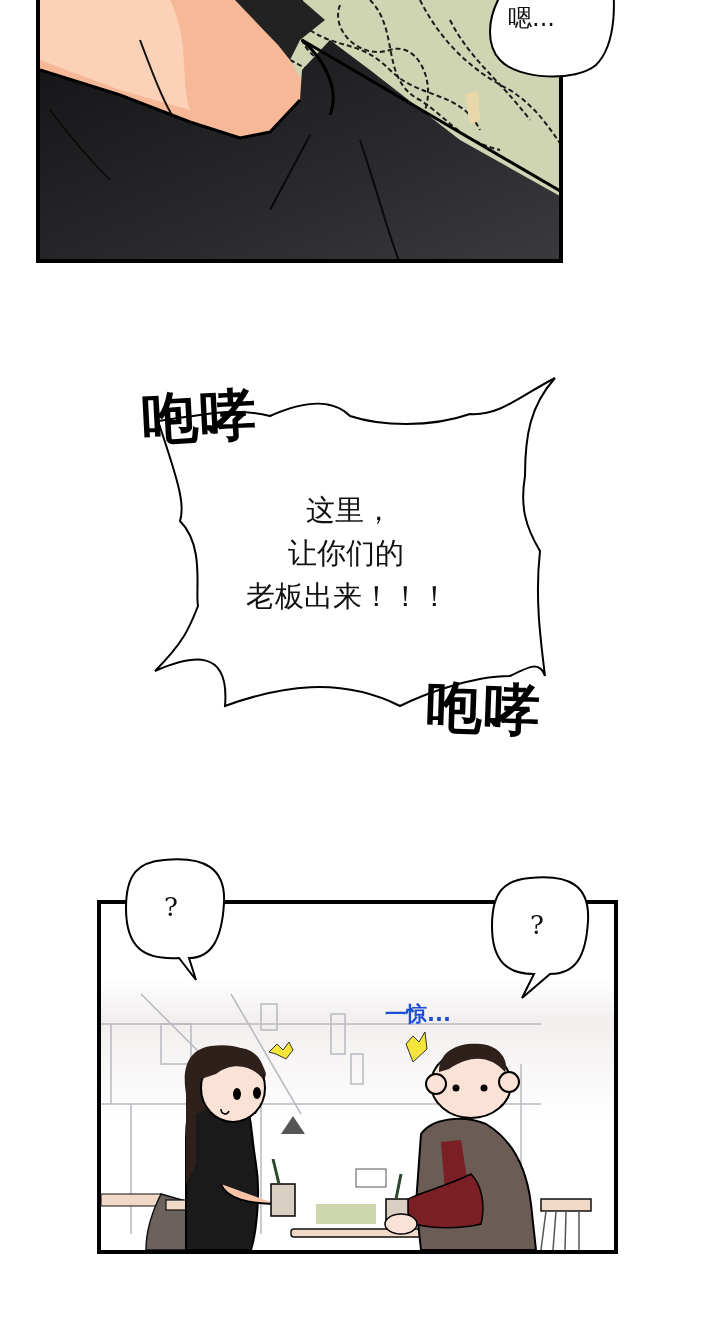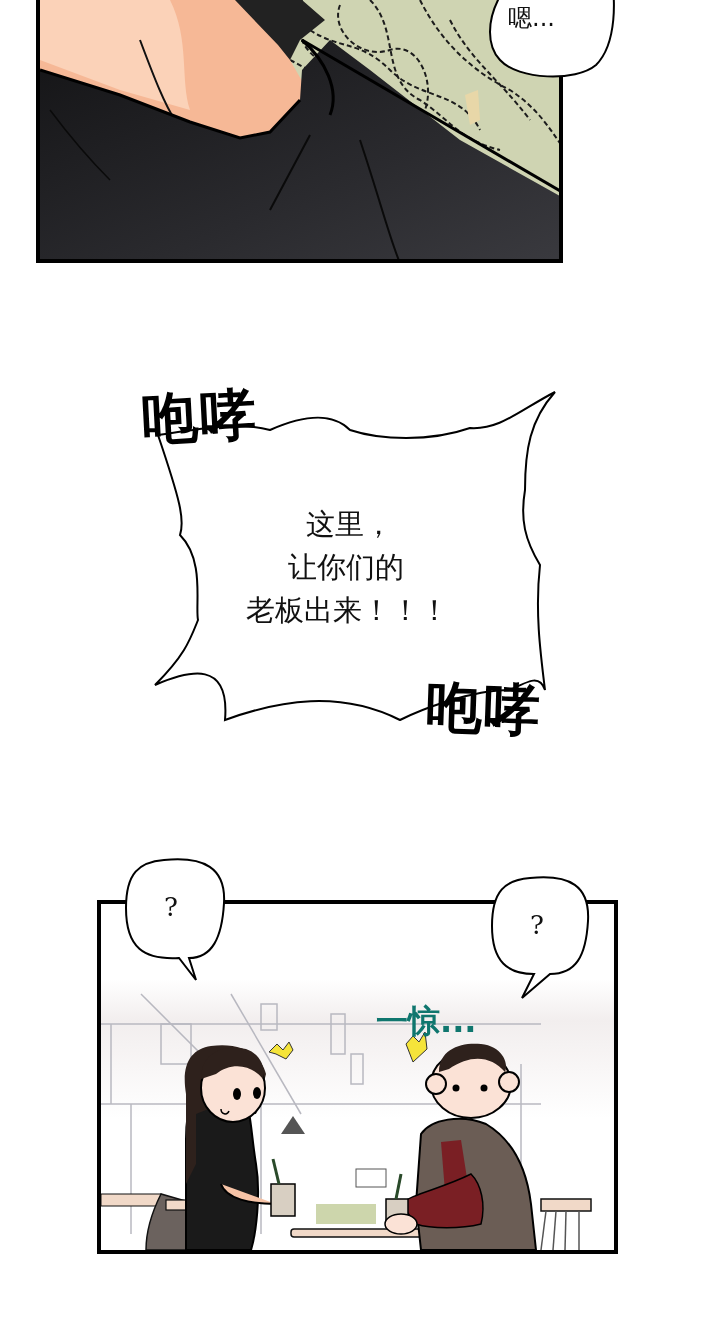--- a/index.html
+++ b/index.html
@@ -51,21 +51,21 @@
   </svg>
 </div>
 
 <div class="abs" style="left:478px; top:-40px; width:140px; height:125px;">
   <svg width="140" height="125" viewBox="0 0 140 125">
     <path d="M20 0 L130 0 C140 40 138 85 118 105 C98 122 40 120 22 100 C8 85 10 60 20 40 Z" fill="#fff" stroke="#000" stroke-width="2"></path>
   </svg>
   <div class="bubble-text" style="left:30px; top:42px; font-size:24px;">嗯...</div>
 </div>
 
-<div class="abs" style="left:120px; top:370px; width:460px; height:380px;">
+<div class="abs" style="left:120px; top:356px; width:460px; height:380px;">
   <svg width="460" height="380" viewBox="0 0 460 380">
     <path d="M38 65 C60 130 65 150 60 165 C85 190 75 235 78 250
              C70 270 65 285 35 315
              C70 300 110 290 105 350
              C160 330 220 320 280 350
              C300 340 350 320 390 320
              C410 310 420 305 425 320
              C420 280 415 240 420 195
              C405 170 400 150 405 120
              C405 80 410 50 435 22
@@ -160,13 +160,13 @@
   <div class="bubble-text" style="left:40px; top:34px; font-size:26px; font-family:'DejaVu Serif', serif;">?</div>
 </div>
 
 <div class="abs" style="left:490px; top:876px; width:102px; height:124px;">
   <svg width="102" height="124" viewBox="0 0 102 124">
     <path d="M40 2 C80 -2 100 10 98 45 C96 80 86 98 60 98 L32 122 L44 98 C18 98 2 86 2 50 C2 15 15 4 40 2 Z" fill="#fff" stroke="#000" stroke-width="2"></path>
   </svg>
   <div class="bubble-text" style="left:40px; top:34px; font-size:26px; font-family:'DejaVu Serif', serif;">?</div>
 </div>
 
-<div class="abs" style="left:376px; top:1000px; font-size:32px; font-weight:bold; color:#0f766e;">一惊...</div>
+<div class="abs" style="left:385px; top:1000px; font-size:21px; font-weight:bold; color:#1d4ed8;">一惊...</div>
 
 </body></html>

